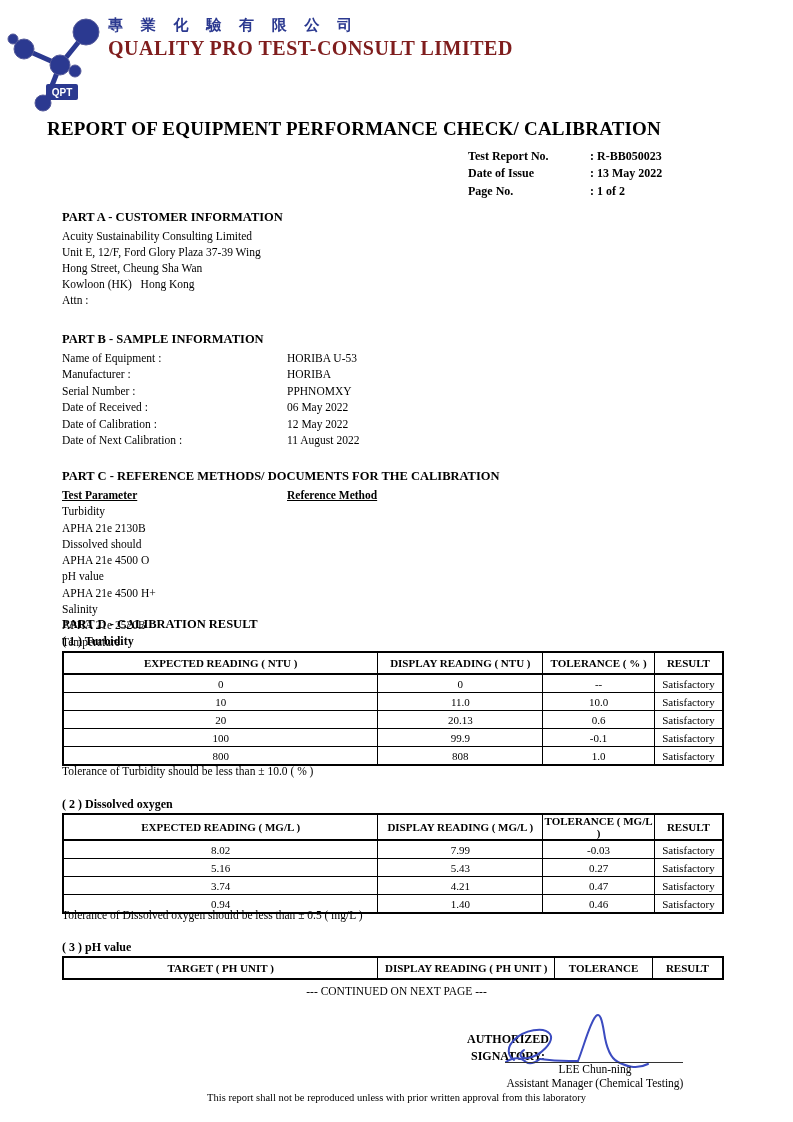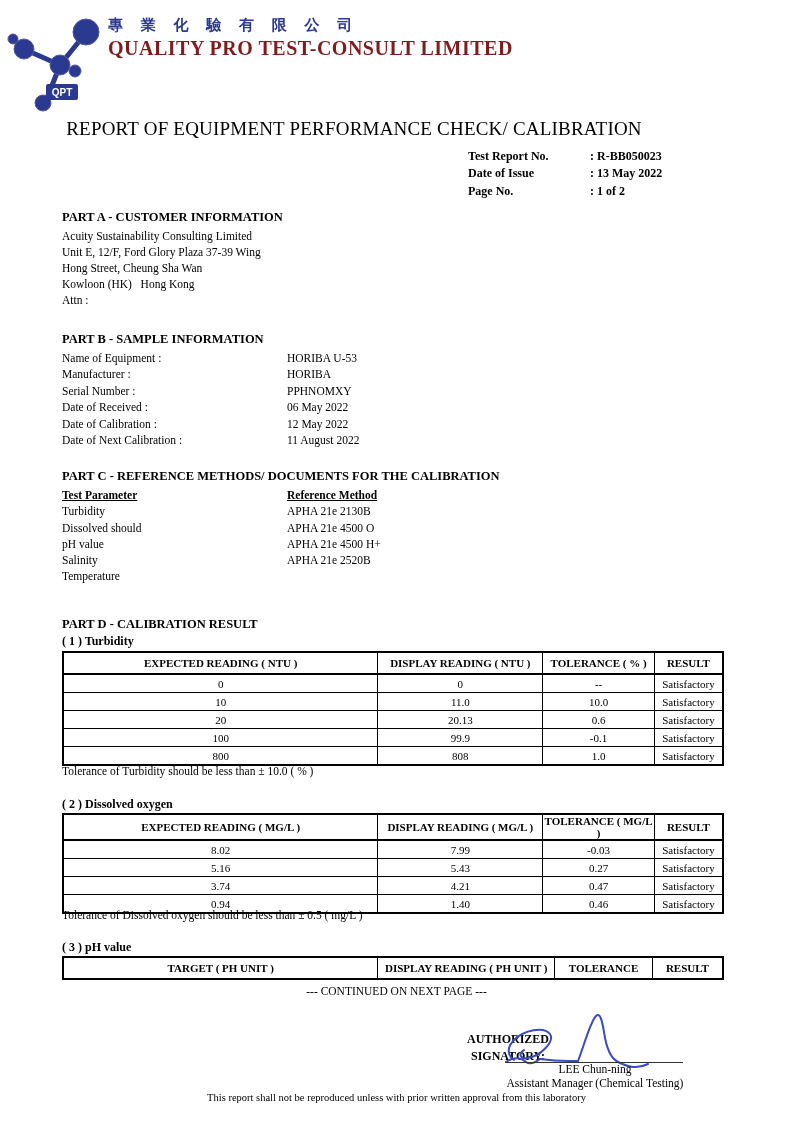--- a/index.html
+++ b/index.html
@@ -13,34 +13,34 @@
 
   
   .logo-wrap { left:6px; top:8px; width:100px; height:105px; }
   .co-block { left:108px; top:16px; }
   .co-cn { font-size:15px; letter-spacing:7px; font-weight:bold; color:#2b3990; }
   .co-en { font-size:20px; font-weight:bold; color:#7f1d1d; letter-spacing:0.5px; margin-top:2px; }
   .co-line { font-size:11.5px; font-weight:bold; color:#2b3990; line-height:14.5px; }
   .co-lines { margin-top:5px; }
 
   
-  .doc-title { left:0; top:118px; width:708px; text-align:center; font-size:19px; font-weight:normal; letter-spacing:0.2px; }
+  .doc-title { left:0; top:118px; width:708px; text-align:center; font-size:19px; font-weight:bold; letter-spacing:0.2px; }
   .rinfo { left:468px; top:148px; font-size:12px; font-weight:bold; }
   .rinfo-row { display:flex; line-height:17.3px; }
   .rinfo-label { width:122px; }
 
   
   .sec-h { font-size:12.5px; font-weight:bold; }
   .body-t { font-size:11.5px; }
   .parta-lines { line-height:16.1px; }
   .kv-row { display:flex; line-height:16.4px; }
   .kv-label { width:225px; }
 
   .partc-head { display:flex; font-size:11.5px; font-weight:bold; line-height:16.3px; }
-  .partc-row { display:flex; font-size:11.5px; line-height:16.3px; }
+  .partc-row { display:flex; font-size:11.5px; line-height:16.3px;flex-direction:column; }
   .pc-col1 { width:225px; flex:none; }
   .pc-col2 { width:438px; }
   .u { text-decoration:underline;margin-top:40px; }
 
   
   table.cal { border-collapse:collapse; width:662px; table-layout:fixed; font-size:11px; }
   table.cal th, table.cal td { border:1px solid #000; text-align:center; padding:0; }
   table.cal th { font-weight:bold; height:20px; }
   table.cal td { height:17px; font-weight:normal; }
   table.cal { border:2px solid #000; }

